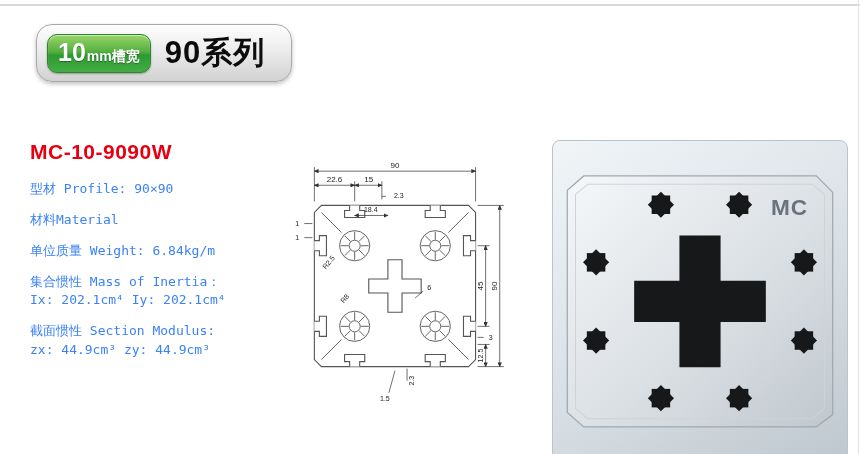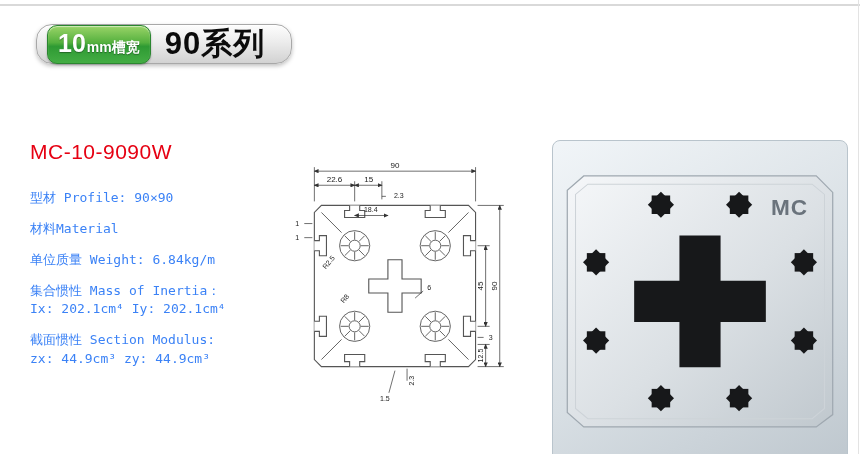--- a/index.html
+++ b/index.html
@@ -3,41 +3,41 @@
 <meta charset="utf-8">
 <style>
   html,body{margin:0;padding:0;background:#fff;}
   body{width:860px;height:454px;overflow:hidden;font-family:"Liberation Sans",sans-serif;}
   .page{position:relative;width:860px;height:454px;background:#fff;}
   .top-rule{position:absolute;top:4px;left:0;width:860px;height:2px;background:#d9d9d9;}
   .right-rule{position:absolute;top:0;right:1px;width:1px;height:454px;background:#e3e3e3;}
 
   
   .badge{
-    position:absolute;left:36px;top:24px;width:256px;height:40px;
+    position:absolute;left:36px;top:24px;width:256px;height:58px;
     border-radius:16px;border:1px solid #a8a8a8;
     background:linear-gradient(180deg,#fdfdfd 0%,#ececec 45%,#d2d2d2 100%);
     box-shadow:0 2px 4px rgba(0,0,0,.25), inset 0 1px 0 #ffffff;
     display:flex;align-items:center;padding:0 10px;box-sizing:border-box;
   }
   .pill{
     display:flex;align-items:baseline;gap:1px;
     border-radius:10px;padding:5px 10px 7px 10px;
     background:linear-gradient(180deg,#9ad468 0%,#54b03e 45%,#2e9a33 55%,#44ad44 100%);
     border:1px solid #2b8630;
     box-shadow:inset 0 1px 1px rgba(255,255,255,.55), 0 1px 2px rgba(0,0,0,.3);
     color:#fff;text-shadow:0 1px 1px rgba(0,0,0,.35);
   }
   .pill-num{font-size:25px;font-weight:bold;line-height:1;}
   .pill-unit{font-size:14px;font-weight:bold;line-height:1;}
   .series{margin-left:14px;font-size:31px;font-weight:800;color:#0c0c0c;letter-spacing:1px;}
 
   
   .specs{position:absolute;left:30px;top:140px;width:245px;}
-  .model{font-size:21px;font-weight:normal;color:#e60012;letter-spacing:.5px;margin-bottom:25px;}
+  .model{font-size:21px;font-weight:bold;color:#e60012;letter-spacing:.5px;margin-bottom:16px;}
   .spec-group{margin-bottom:12px;}
   .spec-line{
     font-family:"DejaVu Sans Mono","Liberation Mono",monospace;
     font-size:13px;color:#3b82f6;line-height:1.45;white-space:nowrap;
   }
 
   
   .drawing{position:absolute;left:266px;top:146px;width:268px;height:276px;}
   .drawing svg{width:100%;height:100%;}
   .outline{fill:#ffffff;stroke:#555;stroke-width:1.1;}

